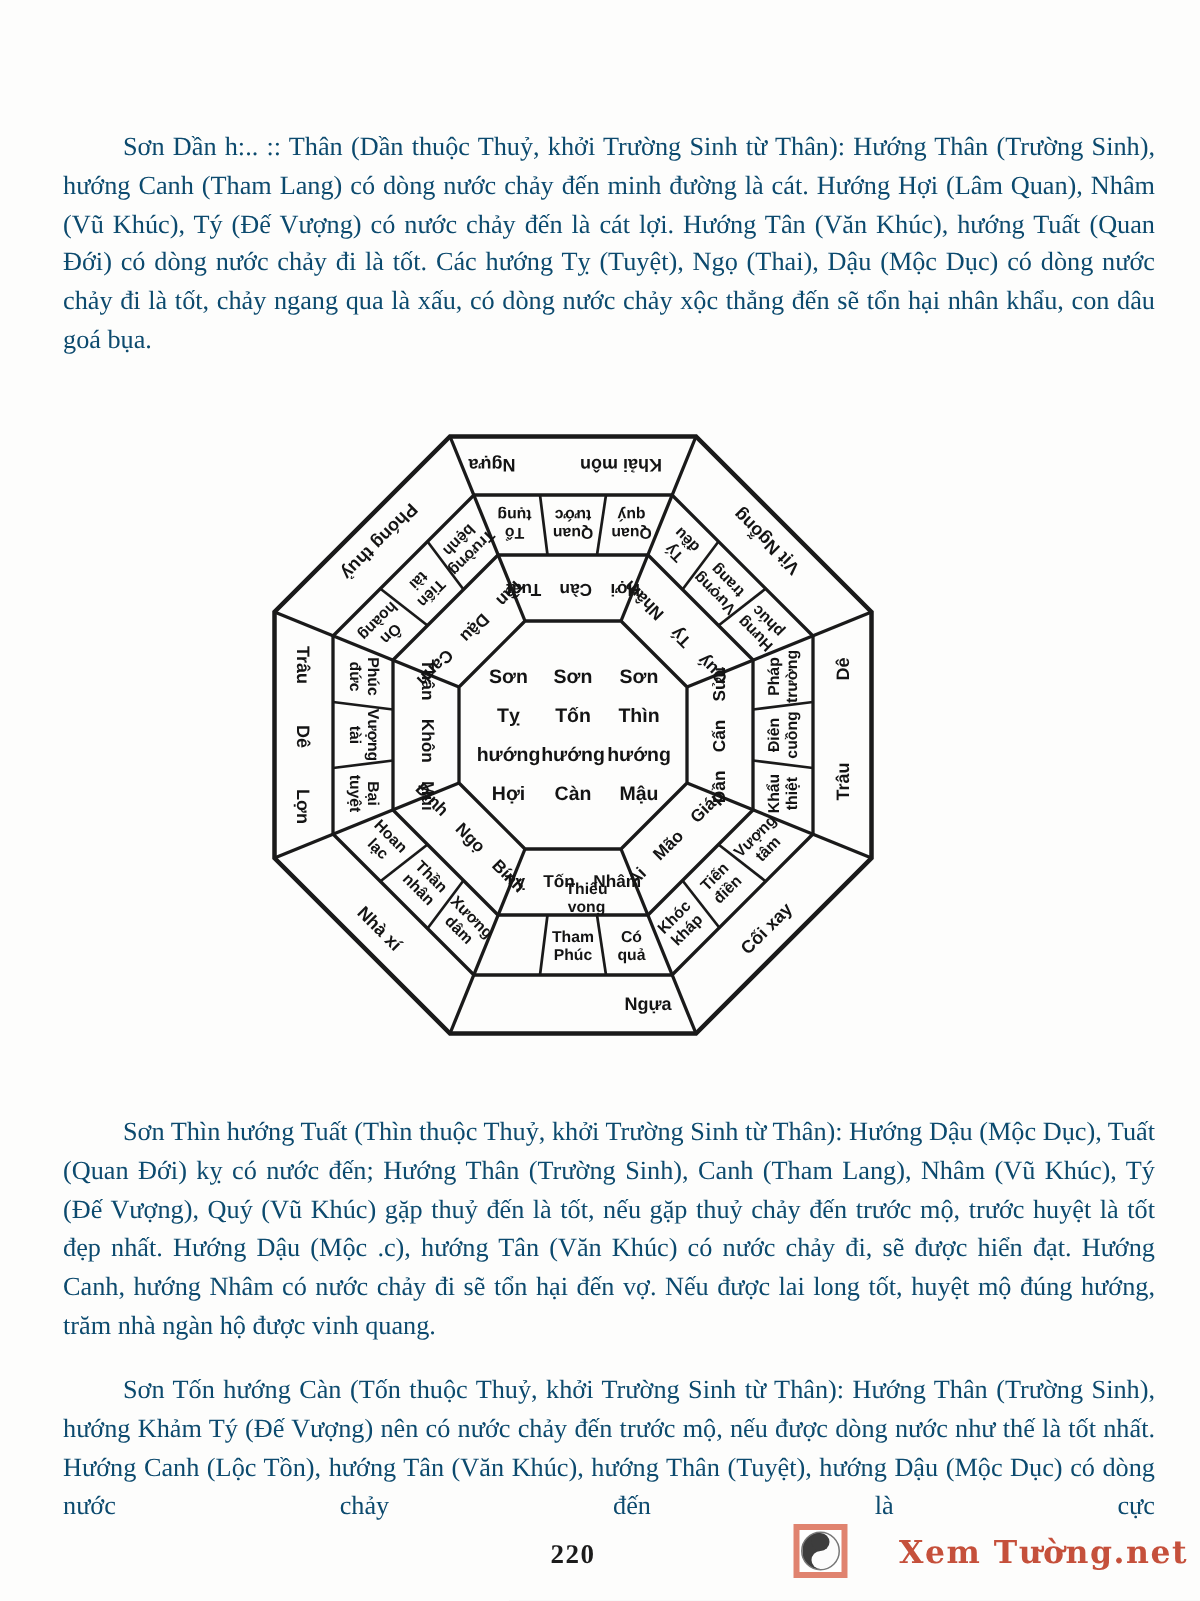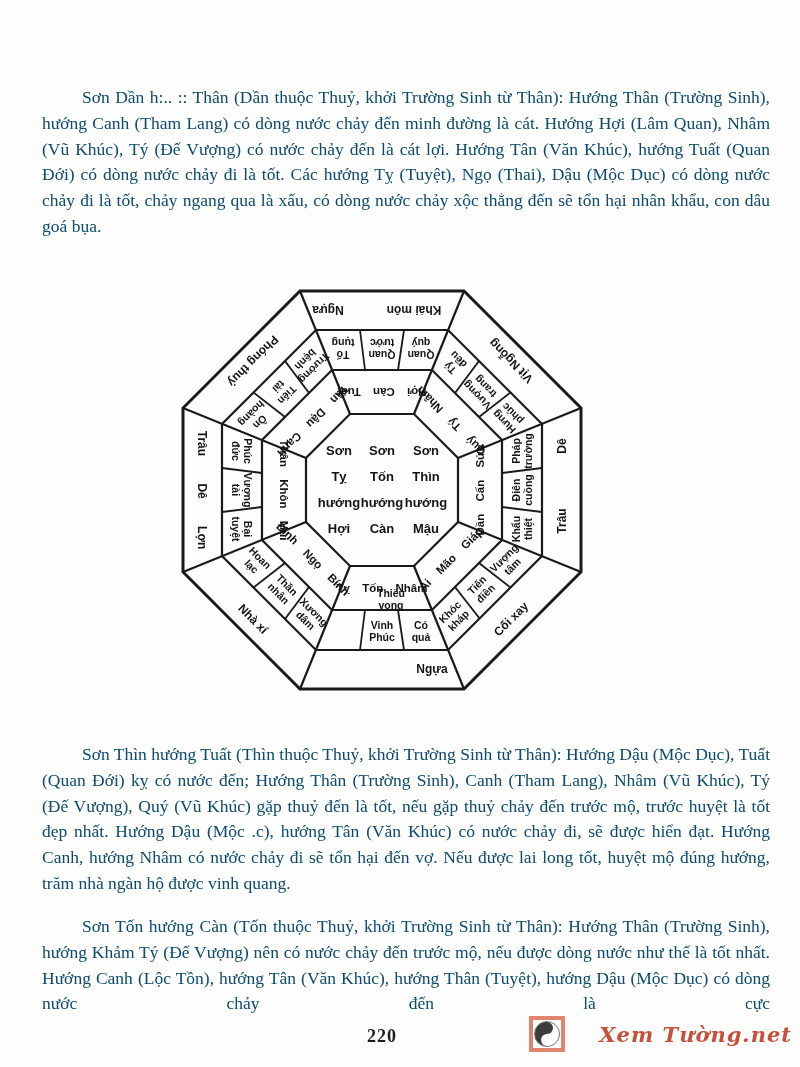--- a/index.html
+++ b/index.html
@@ -58,21 +58,21 @@
     background:linear-gradient(90deg,#3d3d3d 50%, #fcfcfc 50%);
     border:1px solid #777;
   }
   .yy::before, .yy::after{
     content:""; position:absolute; left:50%; width:12px; height:12px;
     border-radius:50%; transform:translateX(-50%);
   }
   .yy::before{ top:0; background:#3d3d3d; }
   .yy::after{ bottom:0; background:#fcfcfc; }
   .wm-text{
-    font-family:"DejaVu Serif", serif; font-style:italic; font-weight:700;
+    font-family:"DejaVu Serif", serif; font-weight:700;
     font-size:21px; color:#c5503b; letter-spacing:1px;margin-left:27px;
   }
 </style>
 </head>
 <body>
 
 <div class="page">
 
   <div class="para" style="top:85px;">Sơn Dần h:.. :: Thân (Dần thuộc Thuỷ, khởi Trường Sinh từ Thân): Hướng Thân (Trường Sinh), hướng Canh (Tham Lang) có dòng nước chảy đến minh đường là cát. Hướng Hợi (Lâm Quan), Nhâm (Vũ Khúc), Tý (Đế Vượng) có nước chảy đến là cát lợi. Hướng Tân (Văn Khúc), hướng Tuất (Quan Đới) có dòng nước chảy đi là tốt. Các hướng Tỵ (Tuyệt), Ngọ (Thai), Dậu (Mộc Dục) có dòng nước chảy đi là tốt, chảy ngang qua là xấu, có dòng nước chảy xộc thẳng đến sẽ tổn hại nhân khẩu, con dâu goá bụa.</div>
   <div class="para" style="top:742px;">Sơn Thìn hướng Tuất (Thìn thuộc Thuỷ, khởi Trường Sinh từ Thân): Hướng Dậu (Mộc Dục), Tuất (Quan Đới) kỵ có nước đến; Hướng Thân (Trường Sinh), Canh (Tham Lang), Nhâm (Vũ Khúc), Tý (Đế Vượng), Quý (Vũ Khúc) gặp thuỷ đến là tốt, nếu gặp thuỷ chảy đến trước mộ, trước huyệt là tốt đẹp nhất. Hướng Dậu (Mộc .c), hướng Tân (Văn Khúc) có nước chảy đi, sẽ được hiển đạt. Hướng Canh, hướng Nhâm có nước chảy đi sẽ tổn hại đến vợ. Nếu được lai long tốt, huyệt mộ đúng hướng, trăm nhà ngàn hộ được vinh quang.</div>
@@ -149,21 +149,21 @@
     <div class="lbl r90" style="left:242px;top:529px;">Bại
 tuyệt</div>
     <div class="lbl r45" style="left:256px;top:562px;">Hoan
 lạc</div>
     <div class="lbl r45" style="left:283px;top:589px;">Thần
 nhân</div>
     <div class="lbl r45" style="left:310px;top:616px;">Xương
 dâm</div>
     <div class="lbl r0" style="left:343px;top:599px;margin-left:48px;">Thiếu
 vong</div>
-    <div class="lbl r0" style="left:382px;top:631px;">Vinh
+    <div class="lbl r0" style="left:382px;top:631px;">Tham
 Phúc</div>
     <div class="lbl r0" style="left:421px;top:631px;">Có
 quả</div>
     <div class="lbl rm45" style="left:454px;top:616px;">Khóc
 kháp</div>
     <div class="lbl rm45" style="left:481px;top:589px;">Tiến
 điền</div>
     <div class="lbl rm45" style="left:508px;top:562px;">Vượng
 tâm</div>
     <div class="lbl rm90" style="left:522px;top:451px;">Pháp

